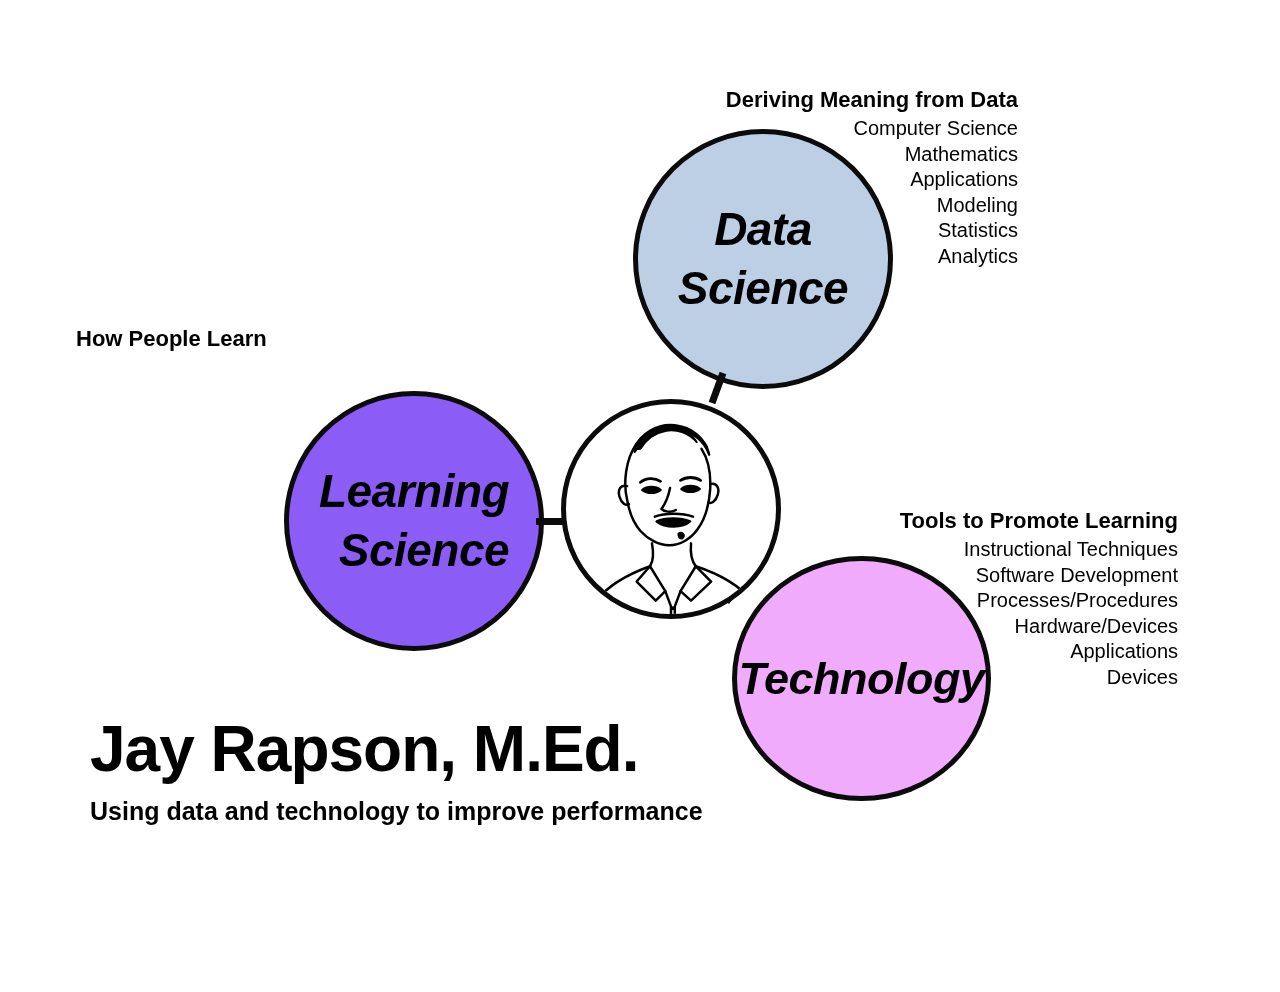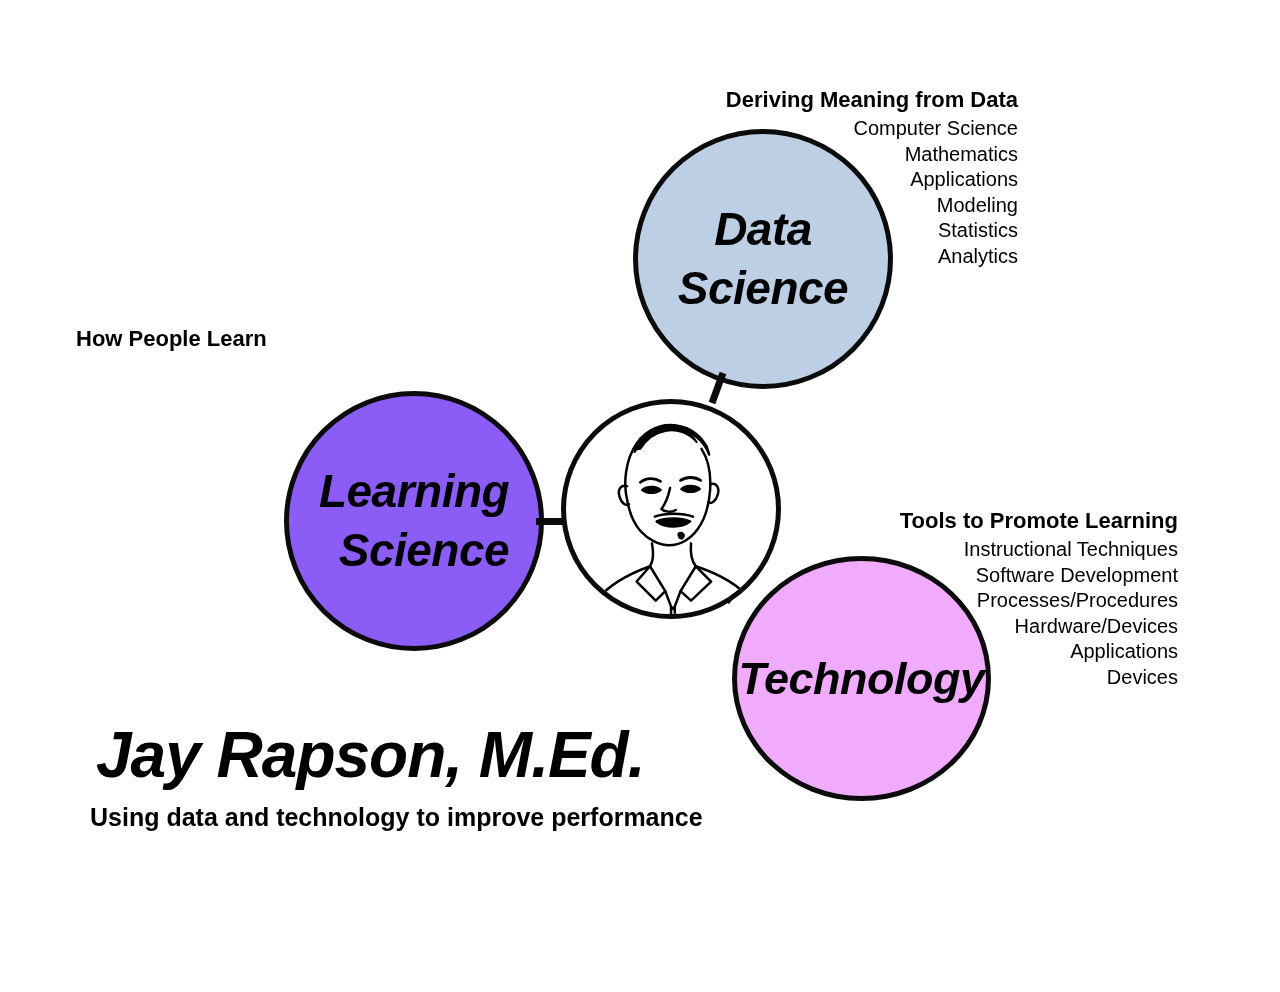--- a/index.html
+++ b/index.html
@@ -141,23 +141,22 @@
     position: absolute;
     left: 90px;
     top: 714px;
     width: 720px;
   }
   #brand-name {
     font-weight: bold;
     font-size: 64px;
     line-height: 70px;
     letter-spacing: -1px;
-    margin: 6px;
-    white-space: nowrap;
-    font-style: italic;
+    margin: 0;
+    white-space: nowrap;
   }
   #brand-tagline {
     font-weight: bold;
     font-size: 25px;
     line-height: 30px;
     margin: 12px 0 0 0;
     white-space: nowrap;
   }
   #portrait-art {
     width: 100%;

